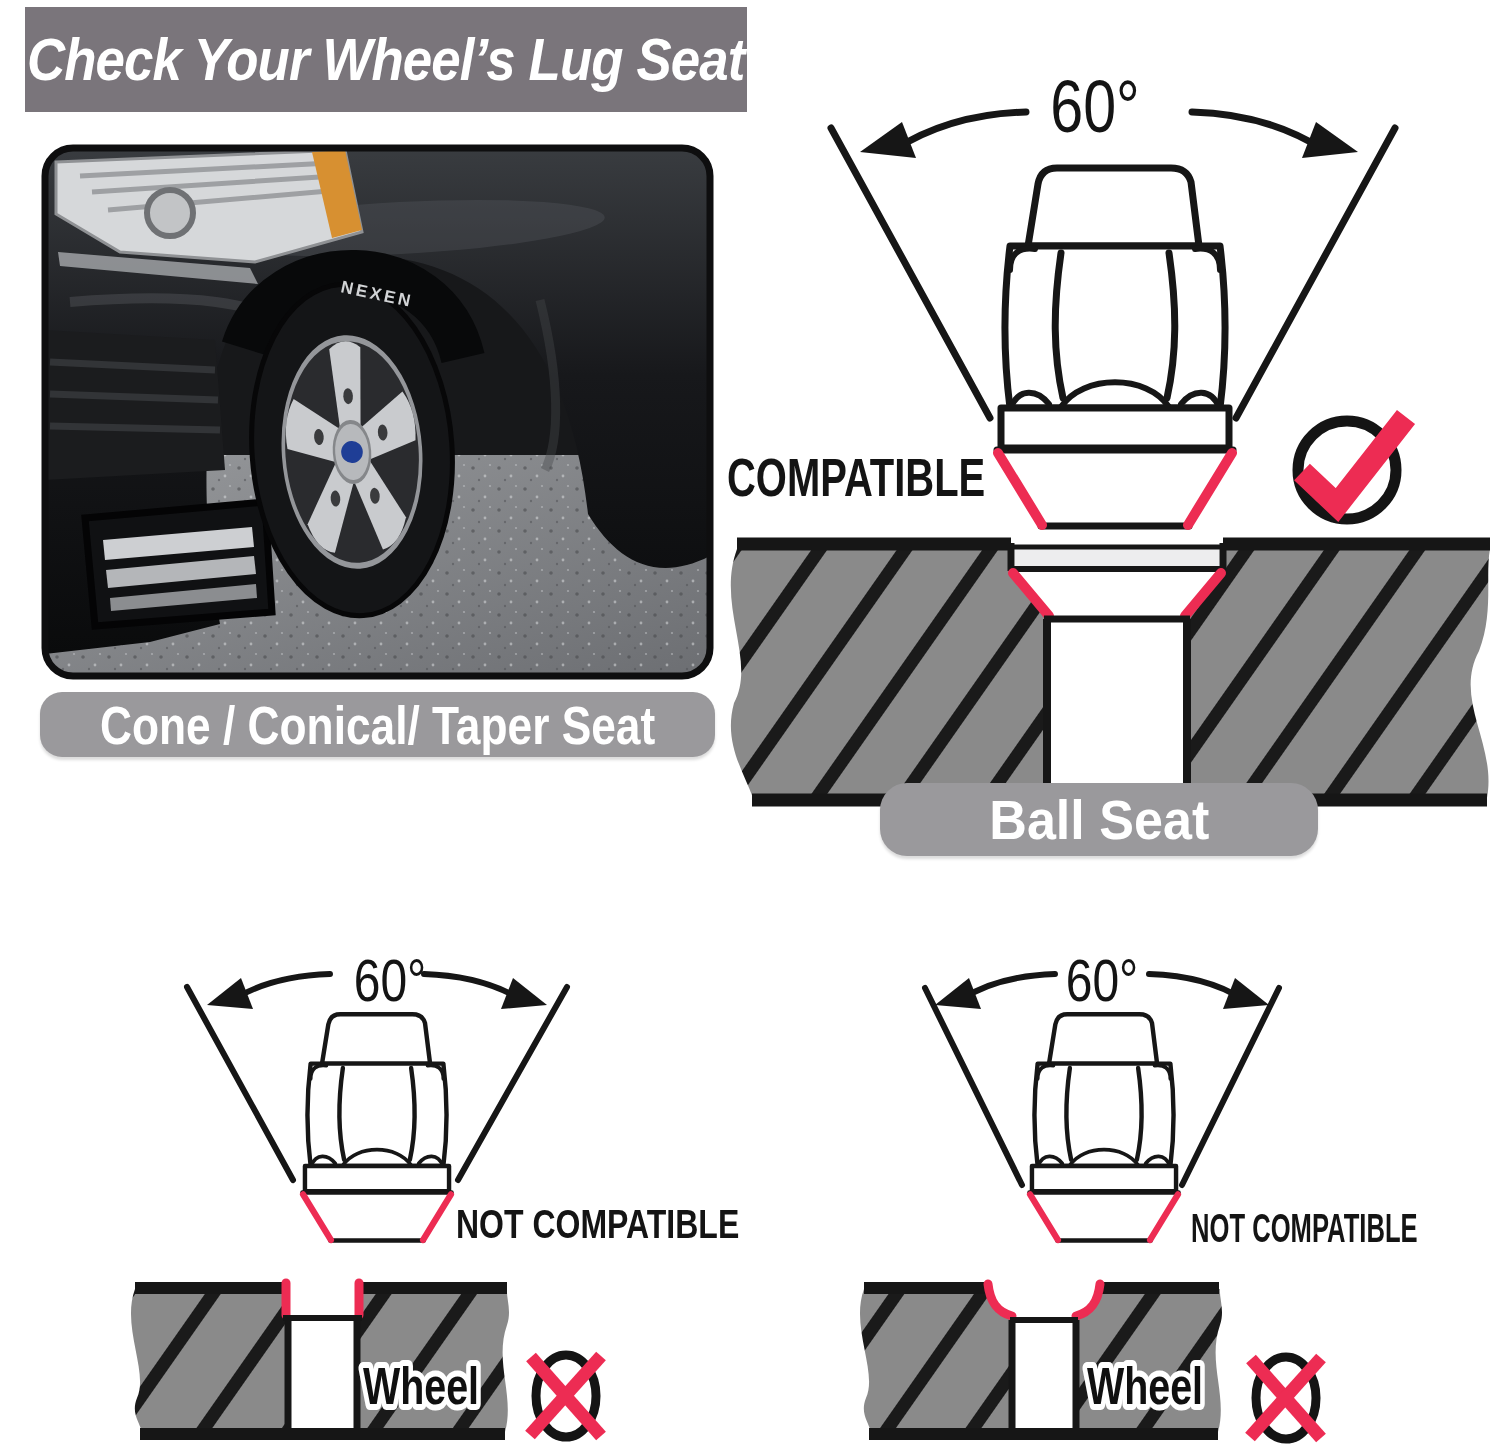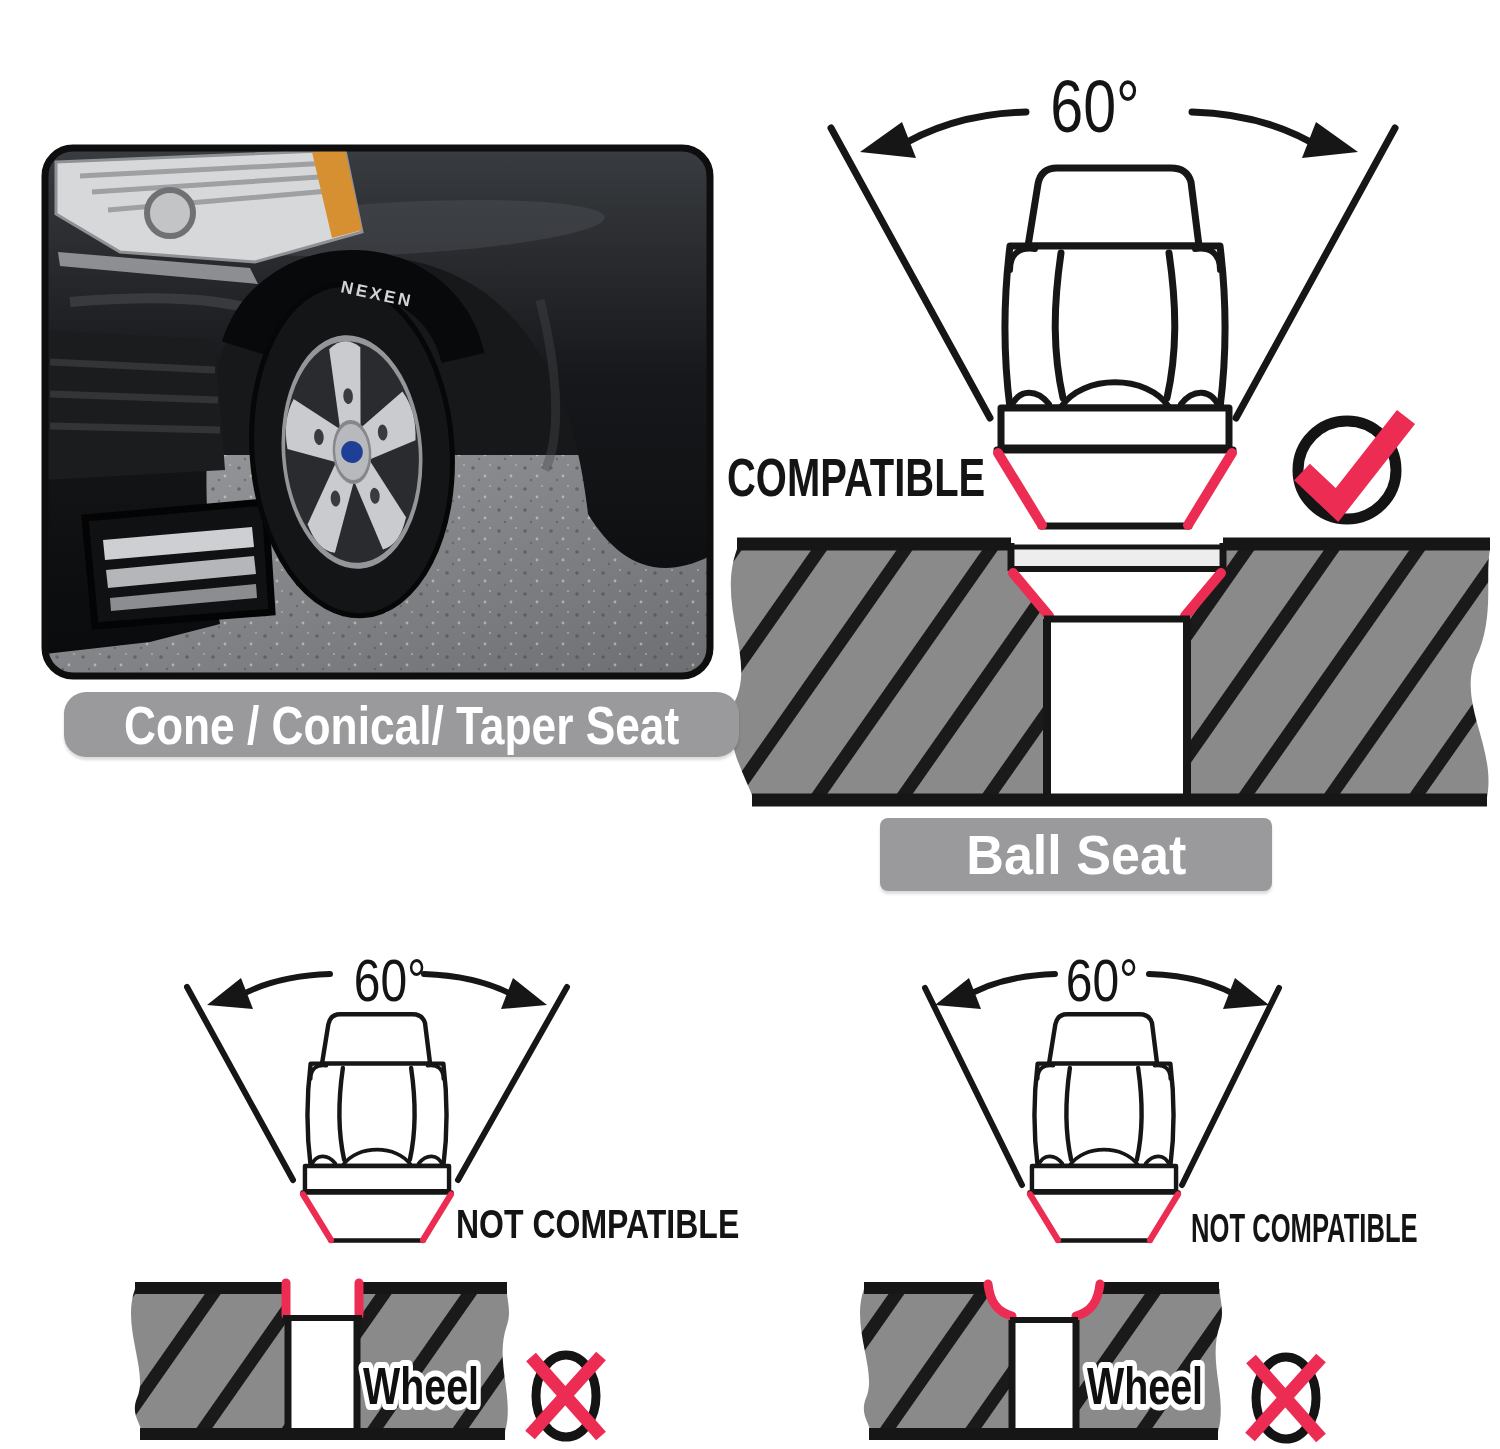--- a/index.html
+++ b/index.html
@@ -31,25 +31,25 @@
   
   .banner-header{position:absolute;left:25px;top:7px;width:722px;height:105px;
                  background:var(--banner-gray);display:flex;align-items:center;justify-content:center;}
   .banner-header span{color:#fff;font-style:italic;font-weight:bold;font-size:60px;
                       white-space:nowrap;letter-spacing:-1px;transform:scaleX(.88);}
 
   
   .pill{position:absolute;background:var(--pill-gray);display:flex;align-items:center;
         justify-content:center;box-shadow:0 3px 3px rgba(0,0,0,.14);}
   .pill span{color:#fff;font-weight:bold;white-space:nowrap;}
-  #pill-cone{left:40px;top:692px;width:675px;height:65px;border-radius:22px;margin-left:24px;}
+  #pill-cone{left:40px;top:692px;width:675px;height:65px;border-radius:22px;}
   #pill-cone span{font-size:54px;transform:scaleX(.82);}
   #pill-mag{left:145px;top:817px;width:462px;height:73px;border-radius:26px;}
   #pill-mag span{font-size:56px;transform:scaleX(.93);}
-  #pill-ball{left:880px;top:818px;width:392px;height:73px;border-radius:8px;}
+  #pill-ball{left:880px;top:783px;width:438px;height:73px;border-radius:27px;}
   #pill-ball span{font-size:56px;transform:scaleX(.93);}
 
   
   .lbl-angle{position:absolute;color:#141414;white-space:nowrap;text-align:center;
              transform:scaleX(.8);transform-origin:center top;}
   #angle-cone{left:1020px;top:64px;width:150px;font-size:74px;}
   #angle-mag {left:320px;top:946px;width:140px;font-size:60px;}
   #angle-ball{left:1032px;top:946px;width:140px;font-size:60px;}
 
   
@@ -247,20 +247,23 @@
       <text class="wheel-label" x="1145" y="1404" textLength="116" lengthAdjust="spacingAndGlyphs">Wheel</text>
     </g>
 
     <g>
       <ellipse cx="1286" cy="1398" rx="30" ry="41" fill="none" stroke="#141414" stroke-width="9"></ellipse>
       <line x1="1251" y1="1359" x2="1321" y2="1438" stroke="var(--accent-red)" stroke-width="13"></line>
       <line x1="1321" y1="1358" x2="1250" y2="1437" stroke="var(--accent-red)" stroke-width="13"></line>
     </g>
   </svg>
 
+  <div class="banner-header">
+    <span>Check Your Wheel’s Lug Seat</span>
+  </div>
 
   <div class="pill" id="pill-cone">
     <span>Cone / Conical/ Taper Seat</span>
   </div>
   <div class="pill" id="pill-ball">
     <span>Ball Seat</span>
   </div>
 
   <div class="lbl-angle" id="angle-cone">60°</div>
   <div class="lbl-angle" id="angle-mag">60°</div>

